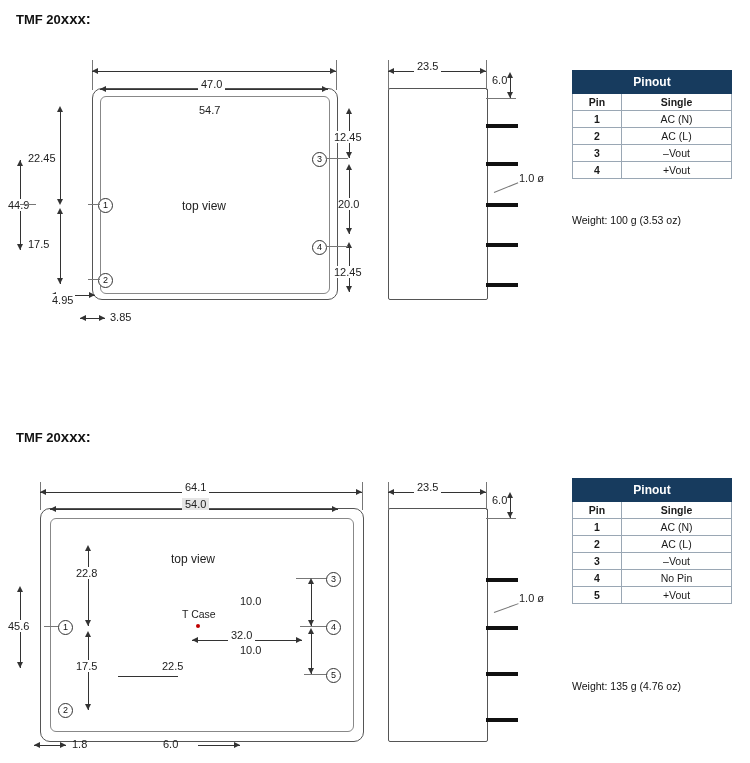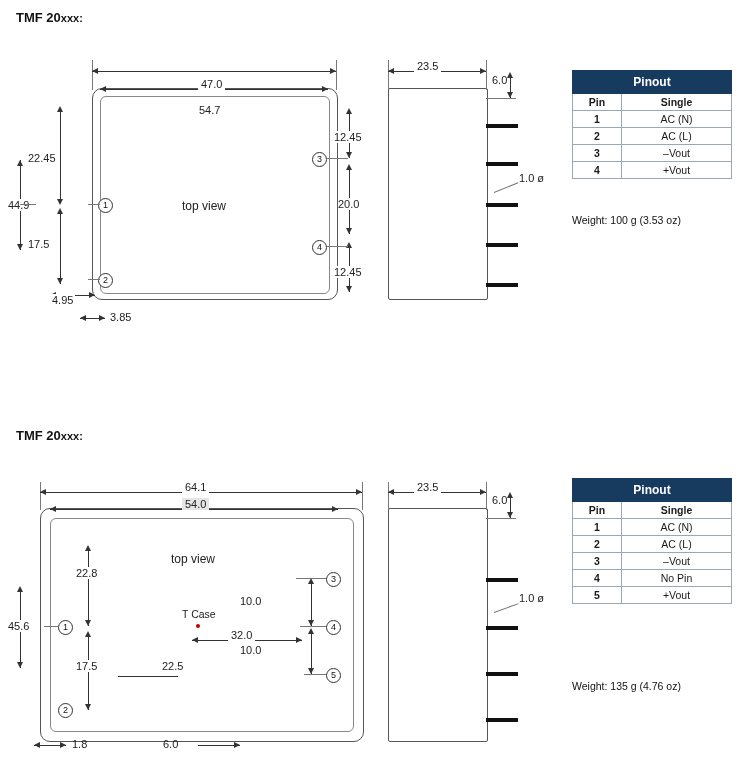--- a/index.html
+++ b/index.html
@@ -8,21 +8,21 @@
     background:#ffffff;
     font-family:"Liberation Sans", sans-serif;
     color:#1a1a1a;
     position:relative;
     overflow:hidden;
   }
   .abs{position:absolute;}
   .section-title{
     font-size:13px;font-weight:bold;color:#111;
   }
-  .section-title .sub{font-size:11px;font-weight:bold;}
+  .section-title .sub{font-size:15px;font-weight:bold;}
   .dim-text{font-size:11px;color:#222;white-space:nowrap;}
   .small-text{font-size:10.5px;color:#222;white-space:nowrap;}
   .view-label{font-size:12px;color:#222;}
   
   .outer-box{
     border:1px solid #555;border-radius:10px;background:#fff;
   }
   .inner-box{
     border:1px solid #888;border-radius:6px;background:#fff;
   }

